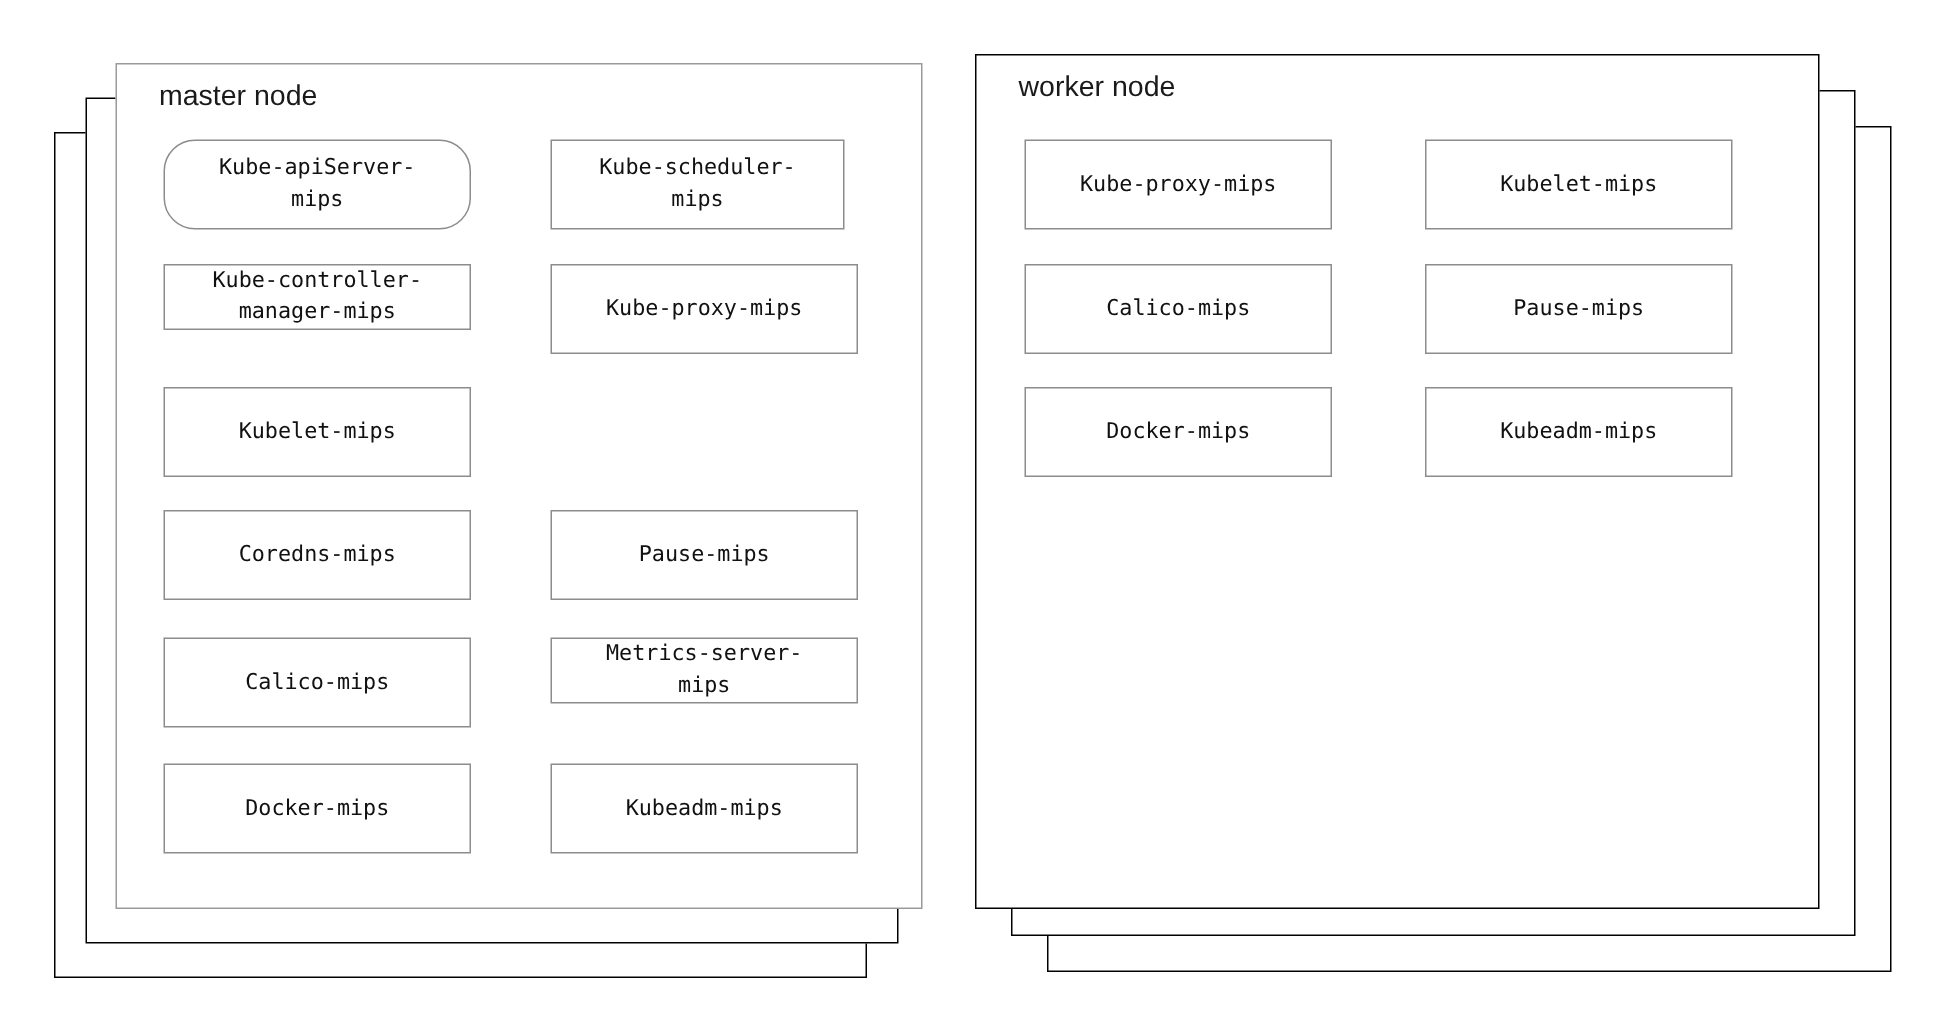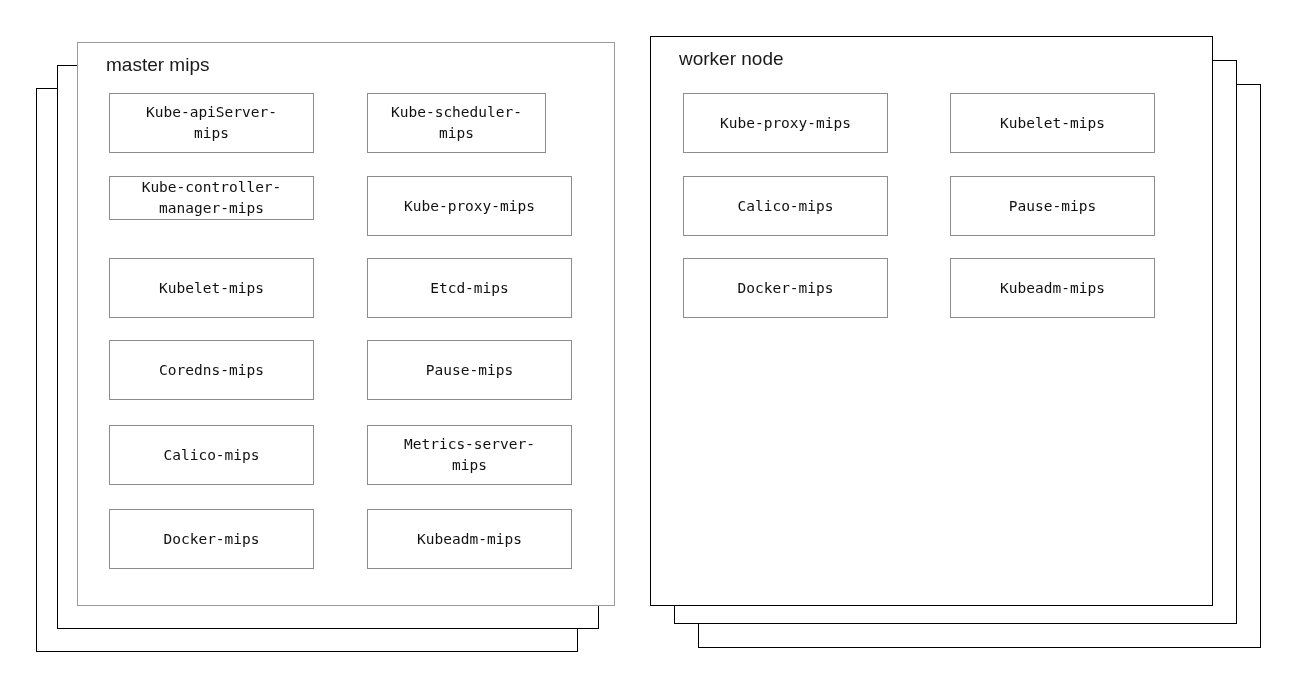--- a/index.html
+++ b/index.html
@@ -79,24 +79,24 @@
 
 <div class="canvas">
 
   <div class="node-group" style="left:0px; top:0px; width:640px; height:689px;">
 
     <div class="node-layer back" style="left:36px; top:88px; width:542px; height:564px;"></div>
     <div class="node-layer back" style="left:57px; top:65px; width:542px; height:564px;"></div>
 
     <div class="node-layer front-gray" style="left:77px; top:42px; width:538px; height:564px;">
 
-      <div class="node-title">master mips</div>
+      <div class="node-title">master node</div>
 
       <div class="comp-grid" style="left:0; top:0; width:100%; height:100%;">
-        <div class="comp-box" style="left:31px; top:50px; width:205px; height:60px;">
+        <div class="comp-box" style="left:31px; top:50px; width:205px; height:60px;border-radius:21px;">
           <span class="comp-label">Kube-apiServer-
 mips</span>
         </div>
         <div class="comp-box" style="left:31px; top:133px; width:205px; height:44px;">
           <span class="comp-label">Kube-controller-
 manager-mips</span>
         </div>
         <div class="comp-box" style="left:31px; top:215px; width:205px; height:60px;">
           <span class="comp-label">Kubelet-mips</span>
         </div>
@@ -105,34 +105,31 @@
         </div>
         <div class="comp-box" style="left:31px; top:382px; width:205px; height:60px;">
           <span class="comp-label">Calico-mips</span>
         </div>
         <div class="comp-box" style="left:31px; top:466px; width:205px; height:60px;">
           <span class="comp-label">Docker-mips</span>
         </div>
       </div>
 
       <div class="comp-grid" style="left:0; top:0; width:100%; height:100%;">
-        <div class="comp-box" style="left:289px; top:50px; width:179px; height:60px;">
+        <div class="comp-box" style="left:289px; top:50px; width:196px; height:60px;">
           <span class="comp-label">Kube-scheduler-
 mips</span>
         </div>
         <div class="comp-box" style="left:289px; top:133px; width:205px; height:60px;">
           <span class="comp-label">Kube-proxy-mips</span>
         </div>
-        <div class="comp-box" style="left:289px; top:215px; width:205px; height:60px;">
-          <span class="comp-label">Etcd-mips</span>
-        </div>
         <div class="comp-box" style="left:289px; top:297px; width:205px; height:60px;">
           <span class="comp-label">Pause-mips</span>
         </div>
-        <div class="comp-box" style="left:289px; top:382px; width:205px; height:60px;text-align:center;">
+        <div class="comp-box" style="left:289px; top:382px; width:205px; height:44px;text-align:center;">
           <span class="comp-label">Metrics-server-
 mips</span>
         </div>
         <div class="comp-box" style="left:289px; top:466px; width:205px; height:60px;">
           <span class="comp-label">Kubeadm-mips</span>
         </div>
       </div>
 
     </div>
   </div>

